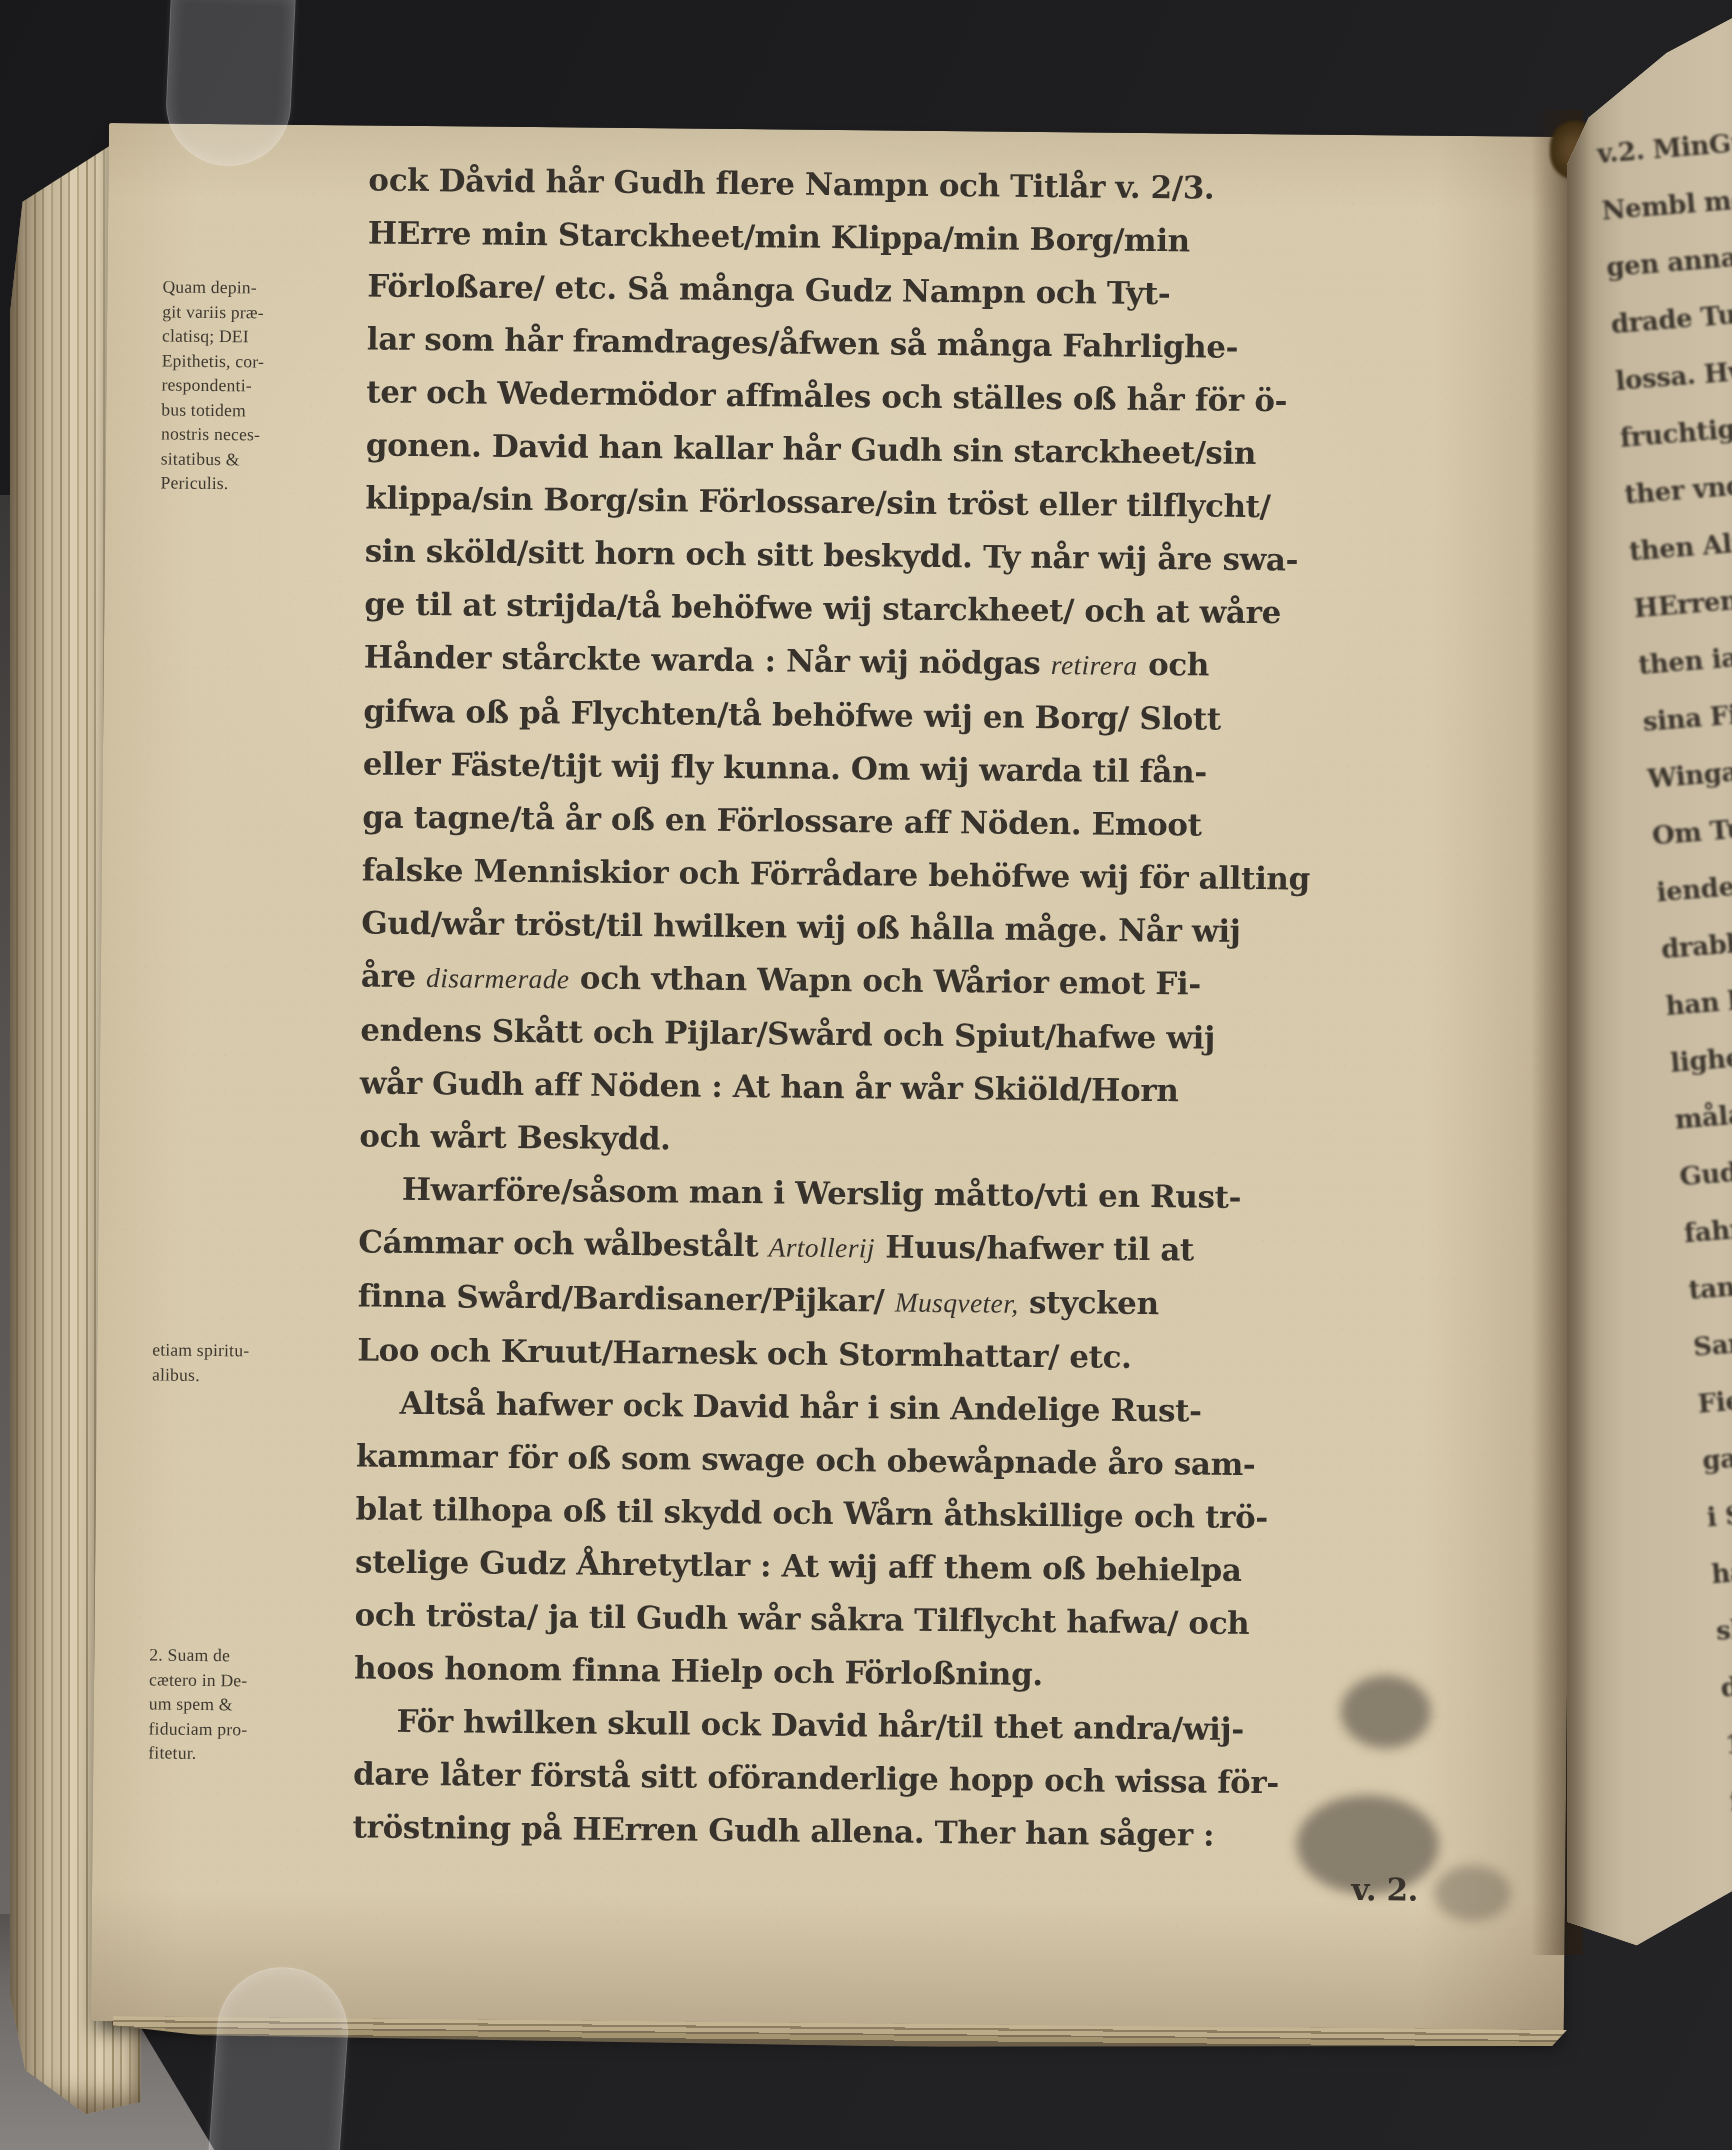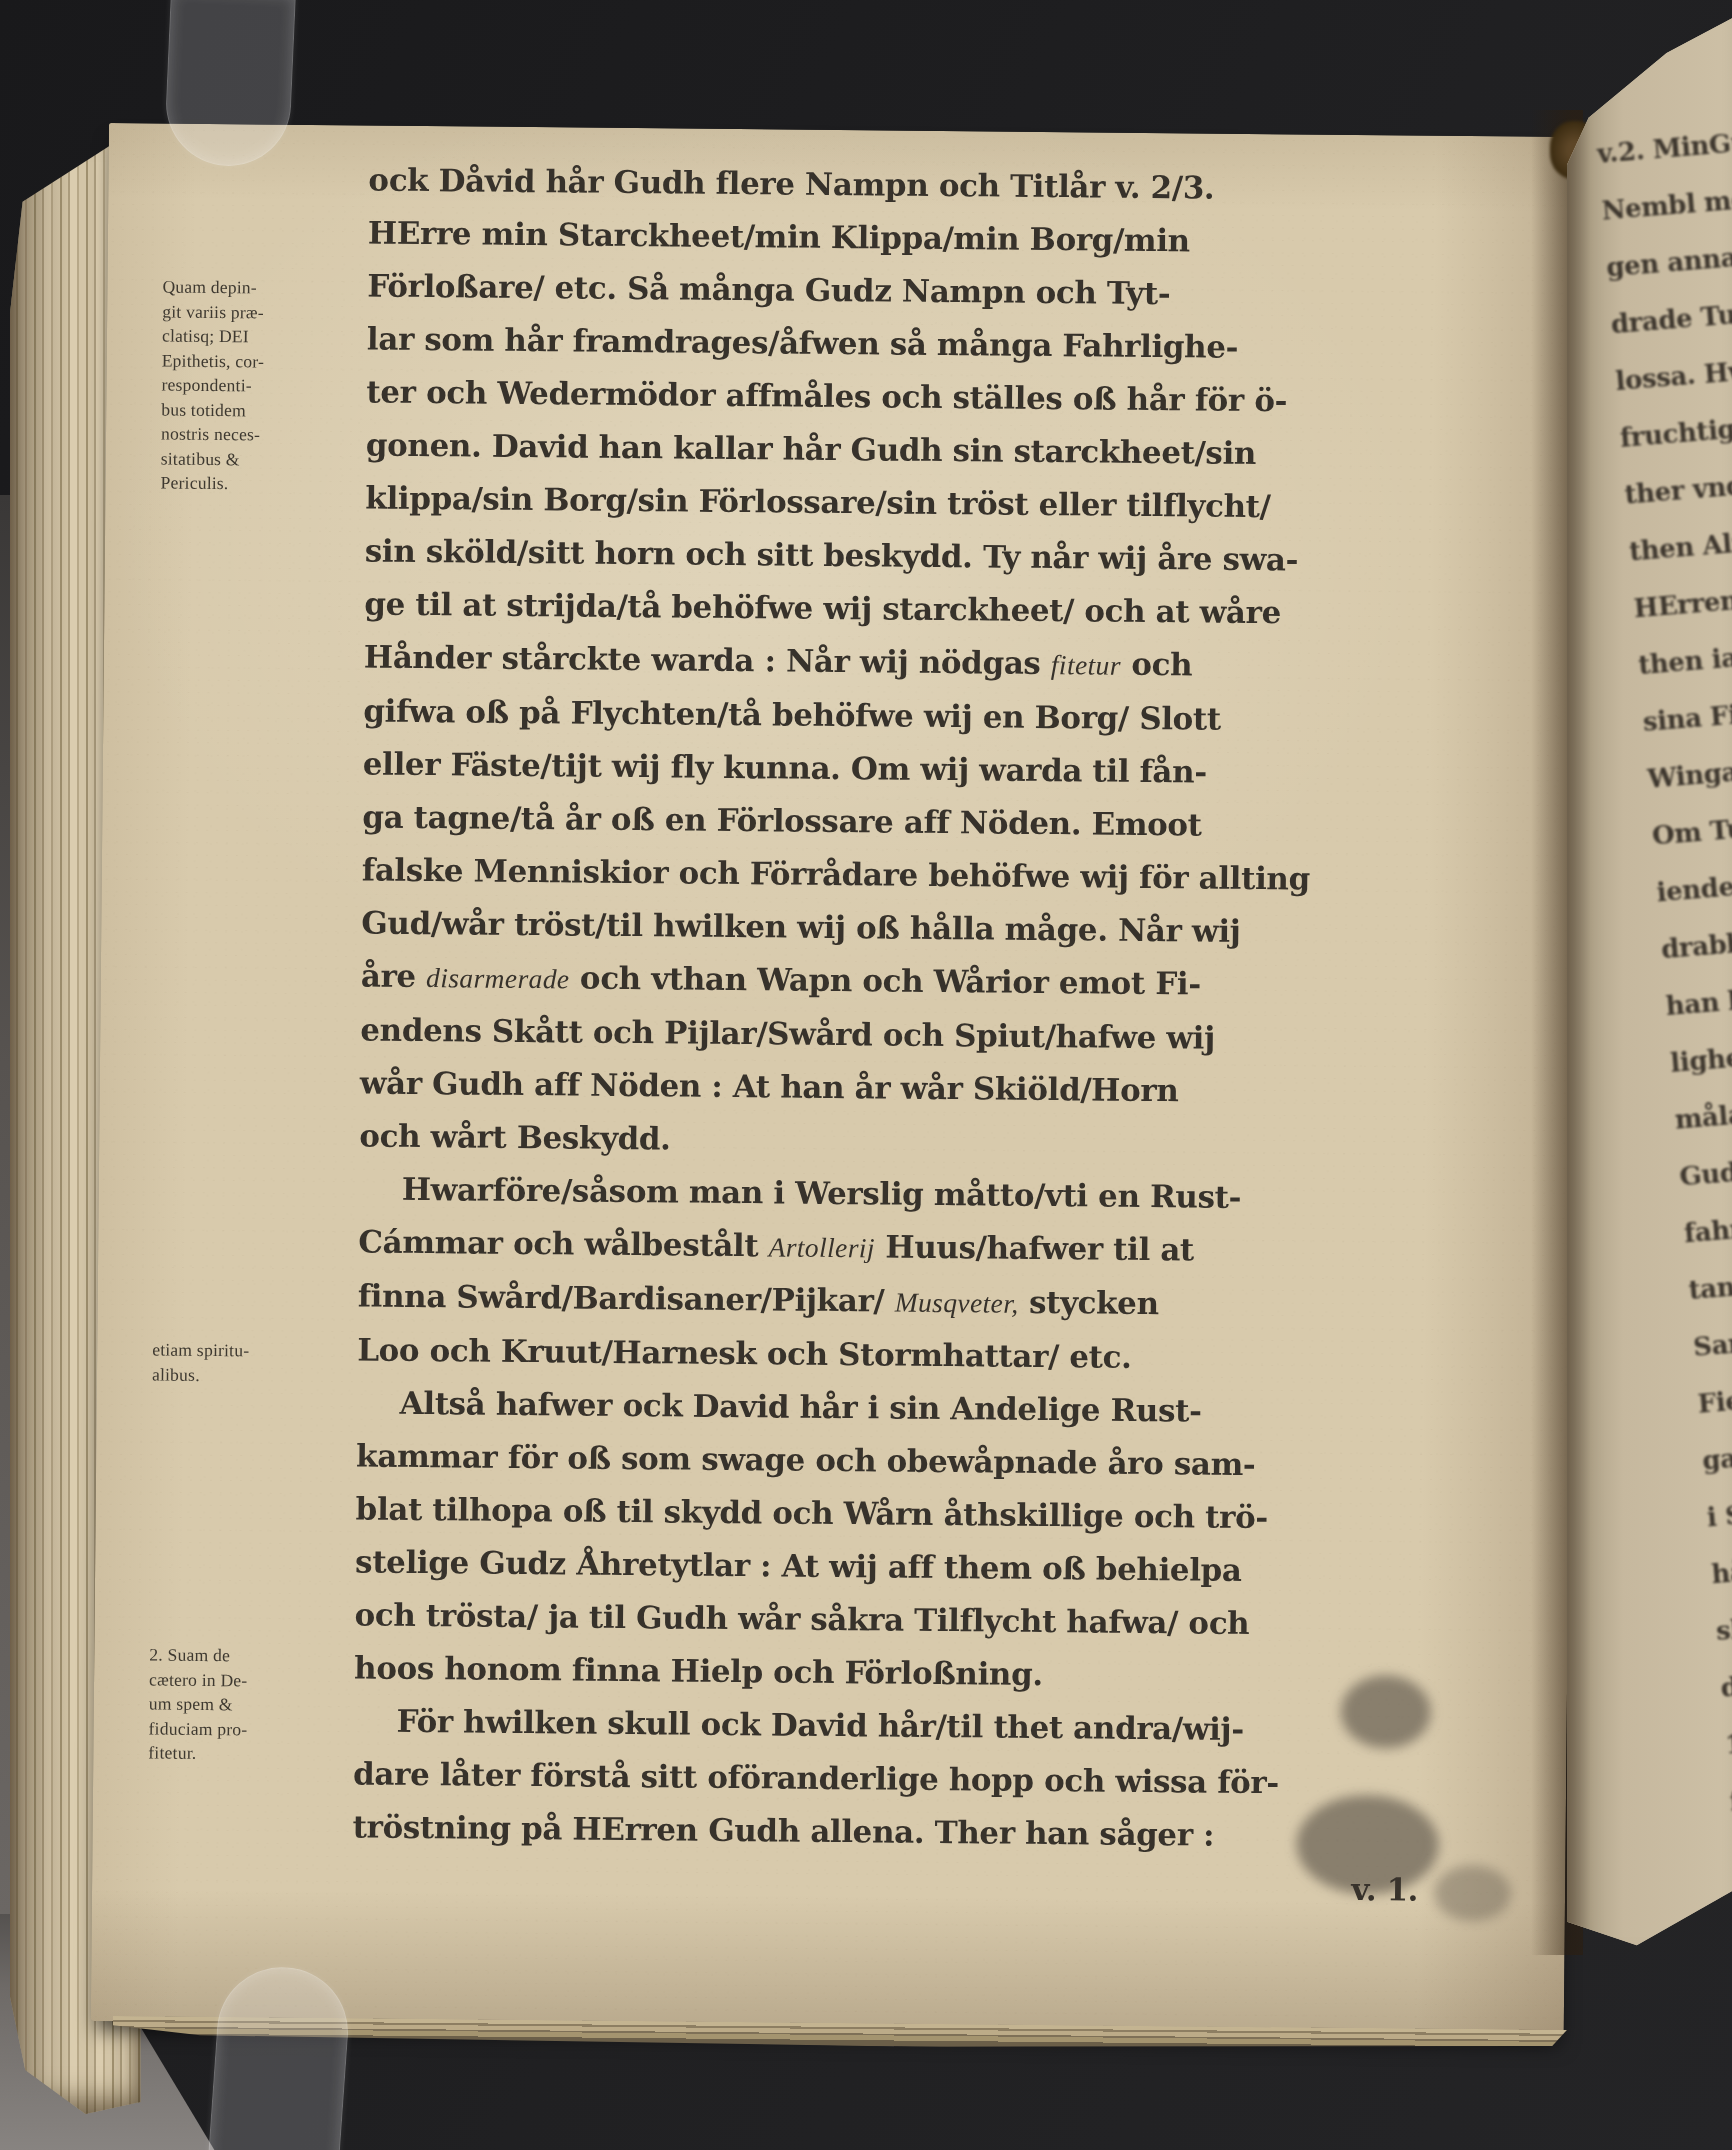--- a/index.html
+++ b/index.html
@@ -125,21 +125,21 @@
   <div class="main-text" id="mainlines">
       <div class="ln"><span>ock Dåvid hår Gudh flere Nampn och Titlår v. 2/3.</span></div>
       <div class="ln"><span>HErre min Starckheet/min Klippa/min Borg/min</span></div>
       <div class="ln"><span>Förloßare/ etc.  Så många Gudz Nampn och Tyt-</span></div>
       <div class="ln"><span>lar som hår framdrages/åfwen så många Fahrlighe-</span></div>
       <div class="ln"><span>ter och Wedermödor affmåles och ställes oß hår för ö-</span></div>
       <div class="ln"><span>gonen.  David han kallar hår Gudh sin starckheet/sin</span></div>
       <div class="ln"><span>klippa/sin Borg/sin Förlossare/sin tröst eller tilflycht/</span></div>
       <div class="ln"><span>sin sköld/sitt horn och sitt beskydd. Ty når wij åre swa-</span></div>
       <div class="ln"><span>ge til at strijda/tå behöfwe wij starckheet/ och at wåre</span></div>
-      <div class="ln"><span>Hånder stårckte warda : Når wij nödgas </span><span class="ant">fitetur</span><span> och</span></div>
+      <div class="ln"><span>Hånder stårckte warda : Når wij nödgas </span><span class="ant">retirera</span><span> och</span></div>
       <div class="ln"><span>gifwa oß på Flychten/tå behöfwe wij en Borg/ Slott</span></div>
       <div class="ln"><span>eller Fäste/tijt wij fly kunna.  Om wij warda til fån-</span></div>
       <div class="ln"><span>ga tagne/tå år oß en Förlossare aff Nöden.   Emoot</span></div>
       <div class="ln"><span>falske Menniskior och Förrådare behöfwe wij för allting</span></div>
       <div class="ln"><span>Gud/wår tröst/til hwilken wij oß hålla måge. Når wij</span></div>
       <div class="ln"><span>åre </span><span class="ant">disarmerade</span><span> och vthan Wapn och Wårior emot Fi-</span></div>
       <div class="ln"><span>endens Skått och Pijlar/Swård och Spiut/hafwe wij</span></div>
       <div class="ln"><span>wår Gudh aff Nöden : At han år wår Skiöld/Horn</span></div>
       <div class="ln"><span>och wårt Beskydd.</span></div>
       <div class="ln ind"><span>Hwarföre/såsom man i Werslig måtto/vti en Rust-</span></div>
@@ -148,21 +148,21 @@
       <div class="ln"><span>Loo och Kruut/Harnesk och Stormhattar/ etc.</span></div>
       <div class="ln ind"><span>Altså hafwer ock David hår i sin Andelige Rust-</span></div>
       <div class="ln"><span>kammar för oß som swage och obewåpnade åro sam-</span></div>
       <div class="ln"><span>blat tilhopa oß til skydd och Wårn åthskillige och trö-</span></div>
       <div class="ln"><span>stelige Gudz Åhretytlar : At wij aff them oß behielpa</span></div>
       <div class="ln"><span>och trösta/ ja til Gudh wår såkra Tilflycht hafwa/ och</span></div>
       <div class="ln"><span>hoos honom finna Hielp och Förloßning.</span></div>
       <div class="ln ind"><span>För hwilken skull ock David hår/til thet andra/wij-</span></div>
       <div class="ln"><span>dare låter förstå sitt oföranderlige hopp och wissa för-</span></div>
       <div class="ln"><span>tröstning på HErren Gudh allena.  Ther han såger :</span></div>
-      <div class="ln right"><span>v. 1.</span></div>
+      <div class="ln right"><span>v. 2.</span></div>
     </div>
   <div class="smudge" style="left:1247px;top:1540px;width:90px;height:73px;"></div>
   <div class="smudge" style="left:1204px;top:1660px;width:142px;height:99px;"></div>
   <div class="smudge" style="left:1342px;top:1729px;width:77px;height:56px;opacity:.6;"></div>
 </div>
 
 <div class="bottom-edge-stack"></div>
 
 <div class="gutter-shadow"></div>
 <div class="headband"></div>

